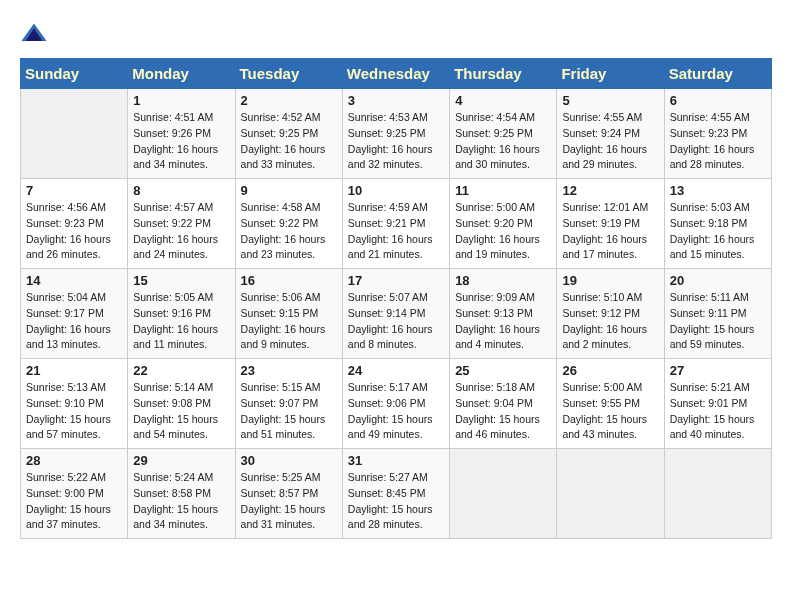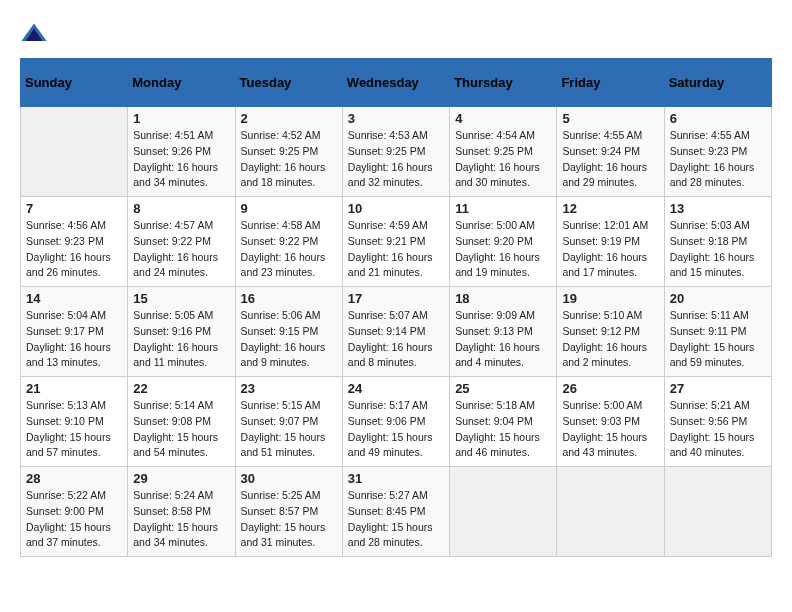--- a/index.html
+++ b/index.html
@@ -48,24 +48,24 @@
       color: #333;
       font-weight: normal;
     }
     table {
       width: 100%;
       border-collapse: collapse;
       table-layout: fixed;
     }
     thead th {
       background-color: #2e6db4;
-      color: #000000;
-      font-size: 13px;
+      color: #fef9c3;
+      font-size: 15px;
       font-weight: bold;
-      padding: 16px 4px;
+      padding: 6px 4px;
       text-align: left;
       border: 1px solid #2e6db4;
     }
     tbody td {
       vertical-align: top;
       border: 1px solid #ccc;
       padding: 4px 5px;
       font-size: 10.5px;
       color: #222;
       height: 90px;
@@ -129,21 +129,21 @@
           <div>Sunrise: 4:51 AM</div>
           <div>Sunset: 9:26 PM</div>
           <div>Daylight: 16 hours and 34 minutes.</div>
         </div>
       </td>
         <td>
         <span class="day-number">2</span>
         <div class="day-info">
           <div>Sunrise: 4:52 AM</div>
           <div>Sunset: 9:25 PM</div>
-          <div>Daylight: 16 hours and 18 minutes.</div>
+          <div>Daylight: 16 hours and 33 minutes.</div>
         </div>
       </td>
         <td>
         <span class="day-number">3</span>
         <div class="day-info">
           <div>Sunrise: 4:53 AM</div>
           <div>Sunset: 9:25 PM</div>
           <div>Daylight: 16 hours and 32 minutes.</div>
         </div>
       </td>
@@ -326,29 +326,29 @@
         <div class="day-info">
           <div>Sunrise: 5:18 AM</div>
           <div>Sunset: 9:04 PM</div>
           <div>Daylight: 15 hours and 46 minutes.</div>
         </div>
       </td>
         <td>
         <span class="day-number">26</span>
         <div class="day-info">
           <div>Sunrise: 5:00 AM</div>
-          <div>Sunset: 9:03 PM</div>
+          <div>Sunset: 9:55 PM</div>
           <div>Daylight: 15 hours and 43 minutes.</div>
         </div>
       </td>
         <td>
         <span class="day-number">27</span>
         <div class="day-info">
           <div>Sunrise: 5:21 AM</div>
-          <div>Sunset: 9:56 PM</div>
+          <div>Sunset: 9:01 PM</div>
           <div>Daylight: 15 hours and 40 minutes.</div>
         </div>
       </td>
       </tr>
       <tr>
         <td>
         <span class="day-number">28</span>
         <div class="day-info">
           <div>Sunrise: 5:22 AM</div>
           <div>Sunset: 9:00 PM</div>

